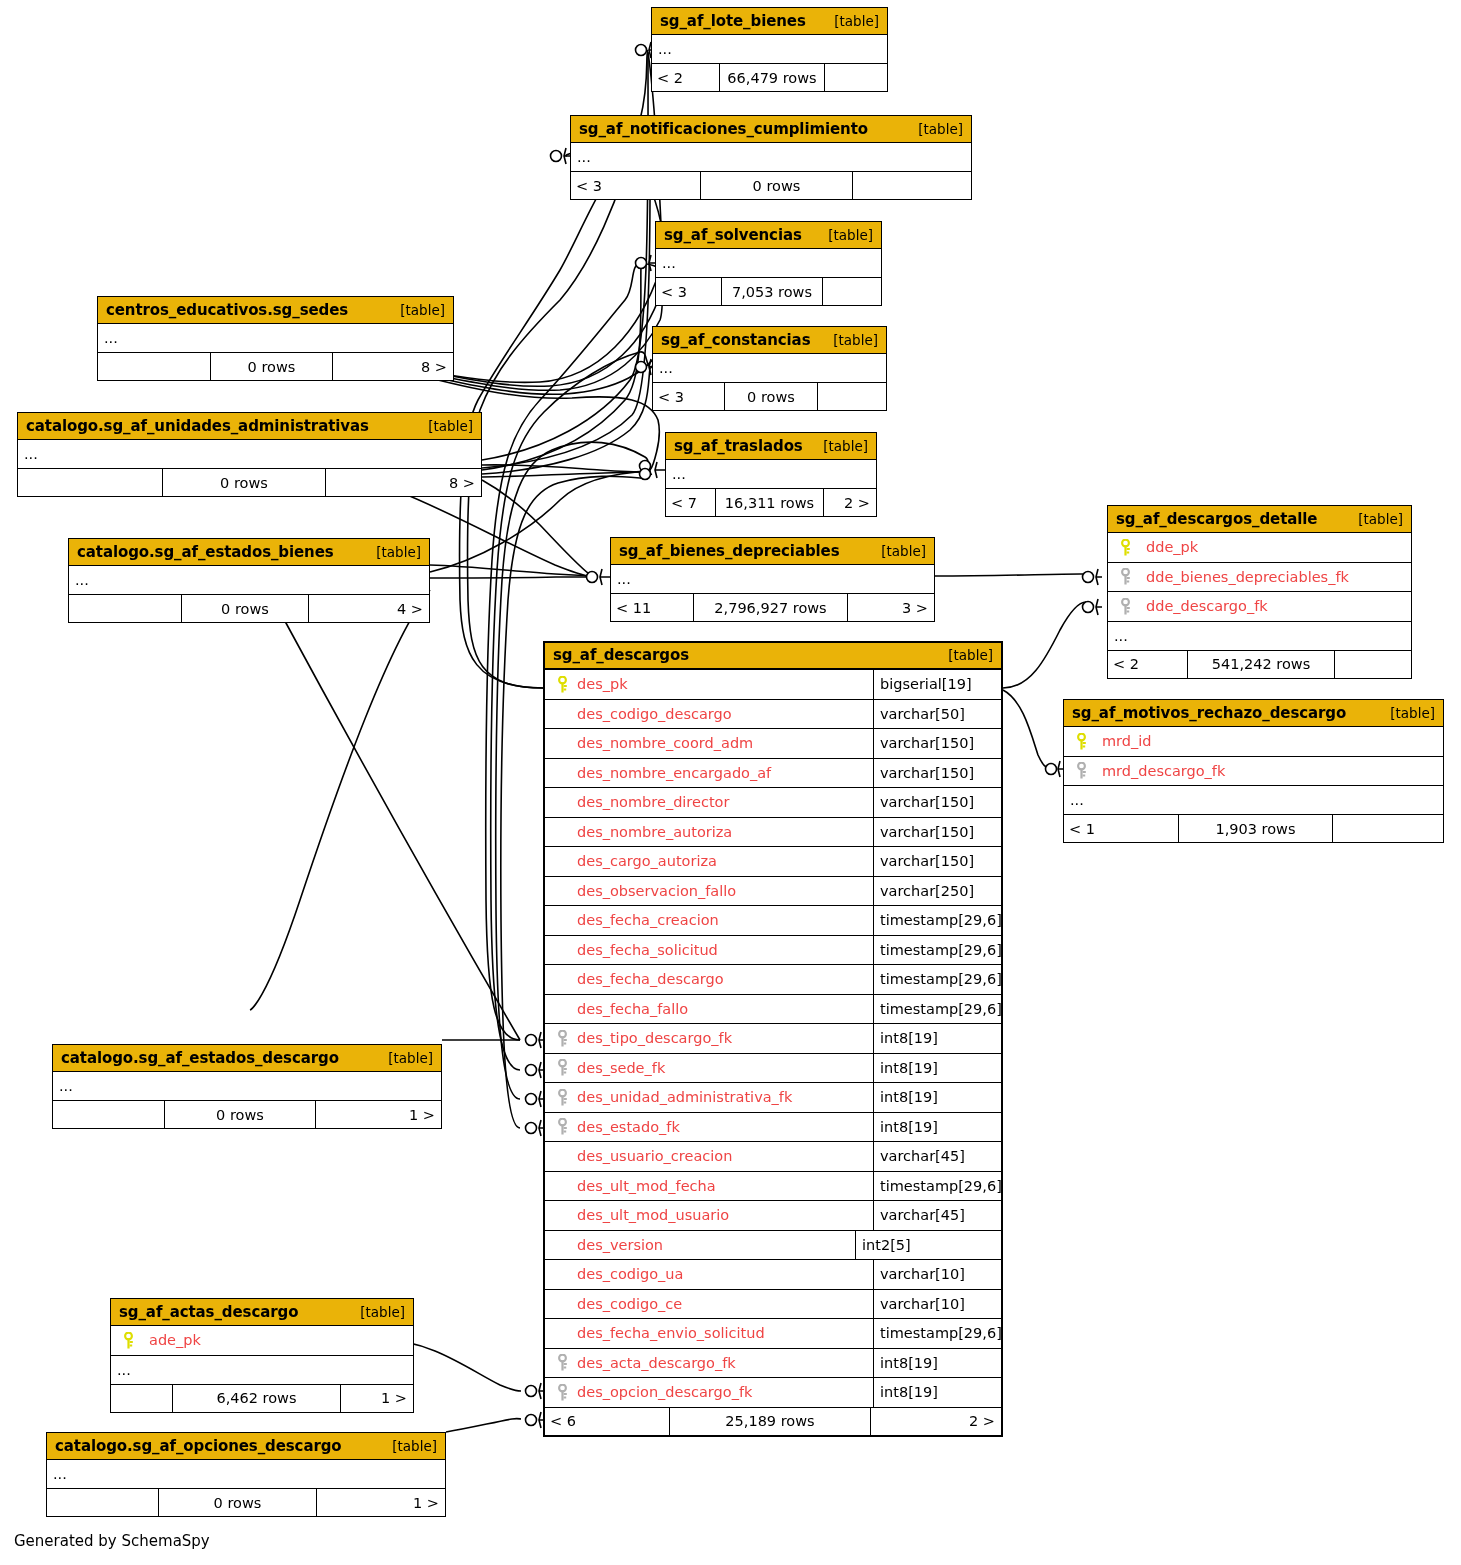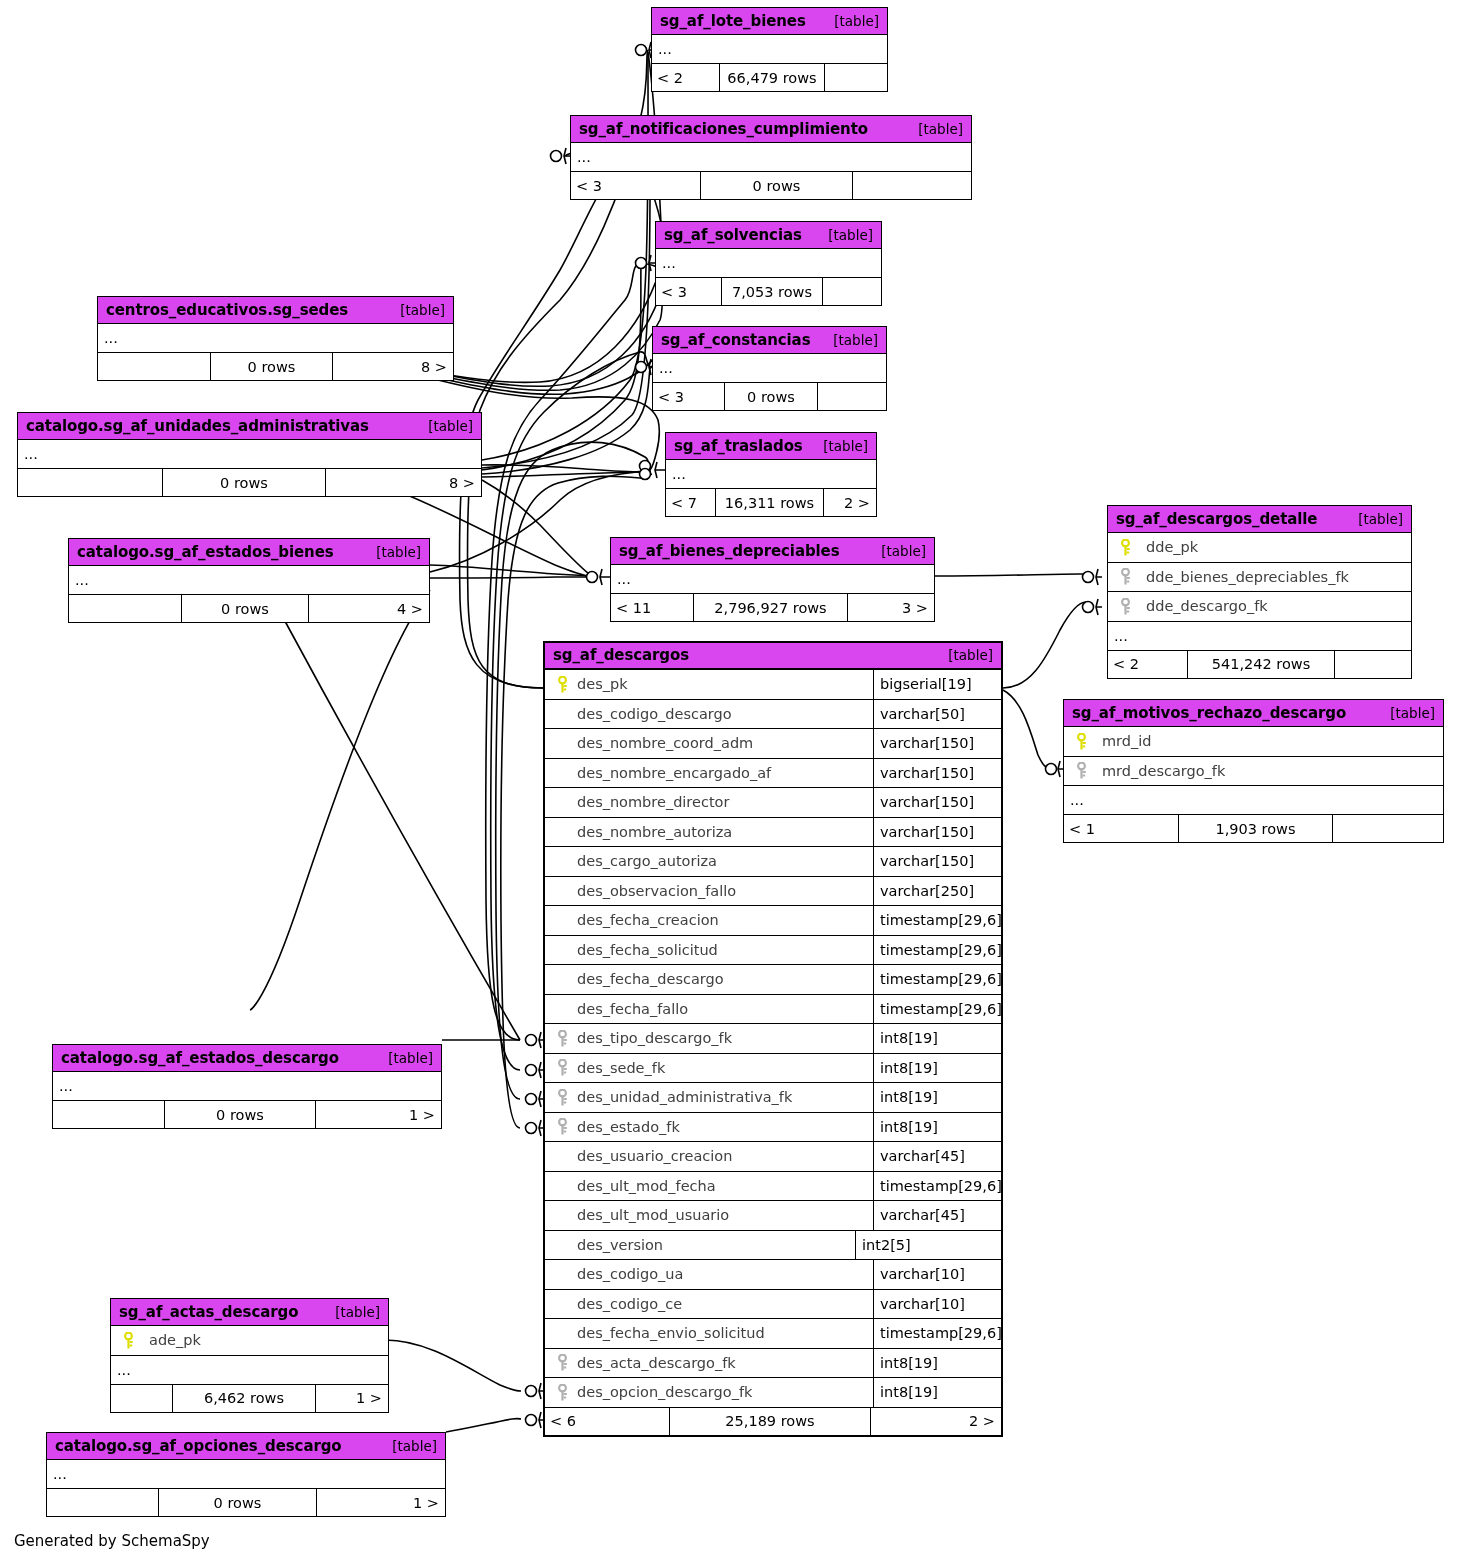--- a/index.html
+++ b/index.html
@@ -32,21 +32,21 @@
     border: 1px solid #000000;
     border-collapse: collapse;
   }
   .tbl.thick {
     border: 2px solid #000000;
   }
   .tbl .hdr {
     display: flex;
     align-items: center;
     justify-content: space-between;
-    background: #d946ef;
+    background: #eab308;
     border-bottom: 1px solid #000000;
     padding: 3px 8px 4px 8px;
     box-sizing: border-box;
     height: 27px;
   }
   .tbl.thick .hdr {
     border-bottom: 2px solid #000000;
   }
   .hdr .tname {
     font-weight: bold;
@@ -66,21 +66,21 @@
     align-items: center;
     border-bottom: 1px solid #000000;
     height: 29.5px;
     box-sizing: border-box;
   }
   .cname {
     flex: 1 1 auto;
     display: flex;
     align-items: center;
     font-size: 14.5px;
-    color: #404040;
+    color: #ef4444;
     padding-left: 6px;
     white-space: nowrap;
     overflow: hidden;
   }
   .ctype {
     flex: 0 0 auto;
     font-size: 14.5px;
     color: #000000;
     padding-left: 6px;
     white-space: nowrap;
@@ -444,21 +444,21 @@
           <span class="tname">catalogo.sg_af_estados_descargo</span>
           <span class="ttag">[table]</span>
         </div>
         <div class="ellipsis">...</div>
         <div class="foot">
           <div class="f1" style="width: 112px;"></div>
           <div class="f2">0 rows</div>
           <div class="f3" style="width: 125px;">1 &gt;</div>
         </div>
       </div>
-      <div class="tbl" style="left: 110px; top: 1298px; width: 279px;">
+      <div class="tbl" style="left: 110px; top: 1298px; width: 304px;">
         <div class="hdr">
           <span class="tname">sg_af_actas_descargo</span>
           <span class="ttag">[table]</span>
         </div>
         <div class="colrow">
           <div class="cname">
             <span class="keyicon">
               <svg width="11" height="17" viewBox="0 0 11 17" aria-hidden="true">
                 <circle cx="5.5" cy="4" r="3.4" fill="none" stroke="#dede00" stroke-width="2.1"></circle>
                 <rect x="4.4" y="6.5" width="2.2" height="10" fill="#dede00"></rect>

